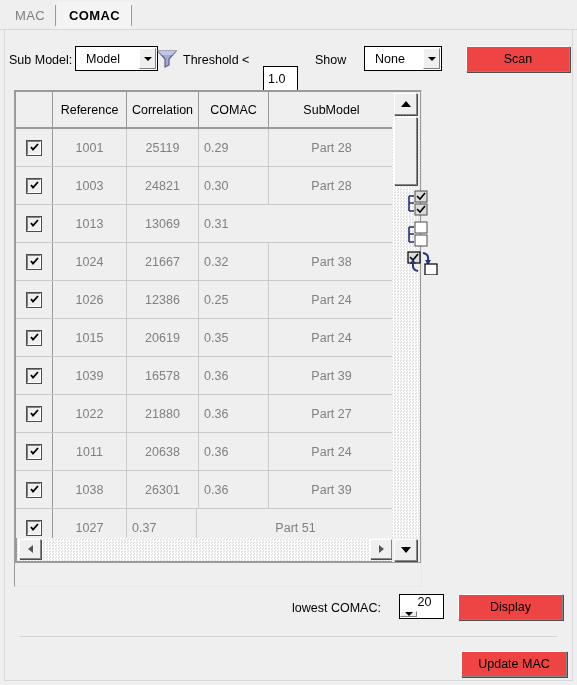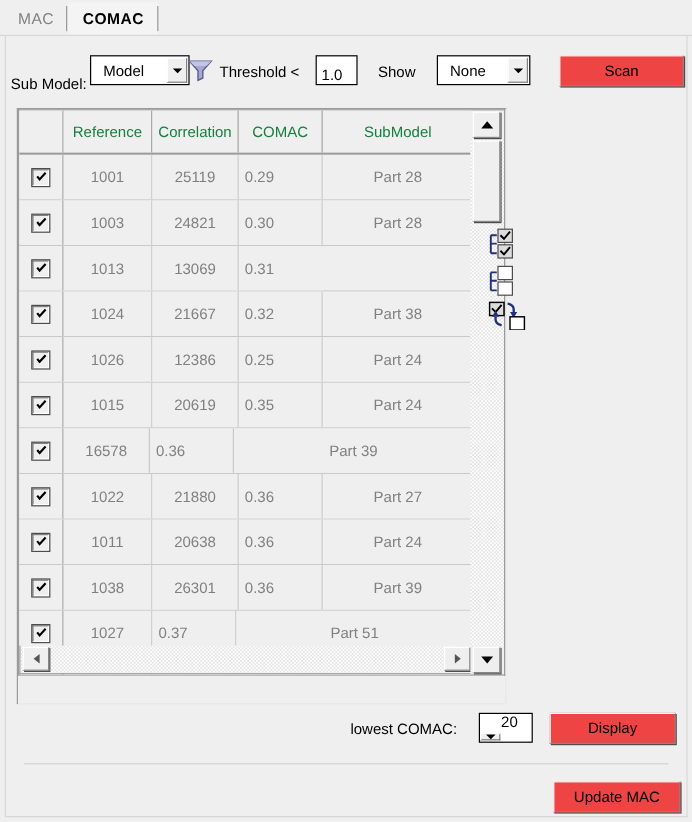--- a/index.html
+++ b/index.html
@@ -23,21 +23,21 @@
     font-size:13px;letter-spacing:.4px;
     box-sizing:border-box;
   }
   .tab .sep{position:absolute;right:0;top:3px;bottom:3px;width:1px;background:#9a9a9a;}
   .tab-mac{left:4px;width:52px;color:#808080;}
   .tab-comac{left:57px;width:75px;color:#000;font-weight:bold;background:#f4f4f4;}
 
   
   .toolbar{position:absolute;left:0;top:30px;width:577px;height:58px;}
   .lbl{position:absolute;font-size:12.5px;color:#000;white-space:nowrap;}
-  .lbl-submodel{left:9px;top:53px;margin-top:10px;}
+  .lbl-submodel{left:9px;top:53px;}
   .lbl-threshold{left:183px;top:53px;}
   .lbl-show{left:315px;top:53px;}
 
   
   .combo{
     position:absolute;background:#fff;
     border:1px solid #000;
     box-sizing:border-box;
     display:flex;align-items:center;
   }
@@ -54,21 +54,21 @@
   .caret{
     width:0;height:0;border-left:4px solid transparent;border-right:4px solid transparent;
     border-top:4px solid #000;
   }
   .combo-submodel{left:75px;top:46px;width:83px;height:25px;}
   .combo-show{left:364px;top:46px;width:78px;height:25px;}
   .combo-lowest{left:399px;top:594px;width:45px;height:25px;flex-direction:column;}
 
   .textfield{
     position:absolute;background:#fff;border:1px solid #000;box-sizing:border-box;
-    display:flex;align-items:flex-end;padding-left:4px;font-size:12.5px;
+    display:flex;align-items:center;padding-left:4px;font-size:12.5px;margin-top:20px;
   }
   .field-threshold{left:263px;top:46px;width:35px;height:25px;}
 
   
   .funnel{position:absolute;left:156px;top:49px;width:22px;height:20px;}
 
   
   .btn{
     position:absolute;box-sizing:border-box;
     background:#ef4444;
@@ -94,21 +94,21 @@
   .grid{
     position:absolute;left:0;top:0;width:379px;height:472px;
     box-sizing:border-box;
     border:1px solid #9a9a9a;border-right:none;
     overflow:hidden;background:#efefef;
   }
   .hdr{display:flex;height:37px;box-sizing:border-box;border-bottom:2px solid #9a9a9a;}
   .hdr .hc{
     box-sizing:border-box;border-right:1px solid #9a9a9a;
     display:flex;align-items:center;justify-content:center;
-    font-size:12.5px;color:#15803d;background:#efefef;
+    font-size:12.5px;color:#000000;background:#efefef;
   }
   .hdr .hc:last-child{border-right:none;}
   .row{display:flex;height:38px;box-sizing:border-box;border-bottom:1px solid #c9c9c9;}
   .row .c{
     box-sizing:border-box;border-right:1px solid #c9c9c9;
     display:flex;align-items:center;justify-content:center;
     font-size:12.5px;color:#808080;background:#efefef;
   }
   .row .c:last-child{border-right:none;}
   .row .c.left{justify-content:flex-start;padding-left:5px;}
@@ -339,20 +339,21 @@
             <div class="c c4">Part 24</div>
           </div>
           <div class="row">
             <div class="c c0">
               <span class="cbx">
                 <svg class="tick" viewBox="0 0 9 8">
                   <path d="M1 4 l2 2.5 l5 -5.5" stroke="#000" stroke-width="1.8" fill="none"></path>
                 </svg>
               </span>
             </div>
+            <div class="c c1">1039</div>
             <div class="c c2">16578</div>
             <div class="c c3 left">0.36</div>
             <div class="c c4">Part 39</div>
           </div>
           <div class="row">
             <div class="c c0">
               <span class="cbx">
                 <svg class="tick" viewBox="0 0 9 8">
                   <path d="M1 4 l2 2.5 l5 -5.5" stroke="#000" stroke-width="1.8" fill="none"></path>
                 </svg>

